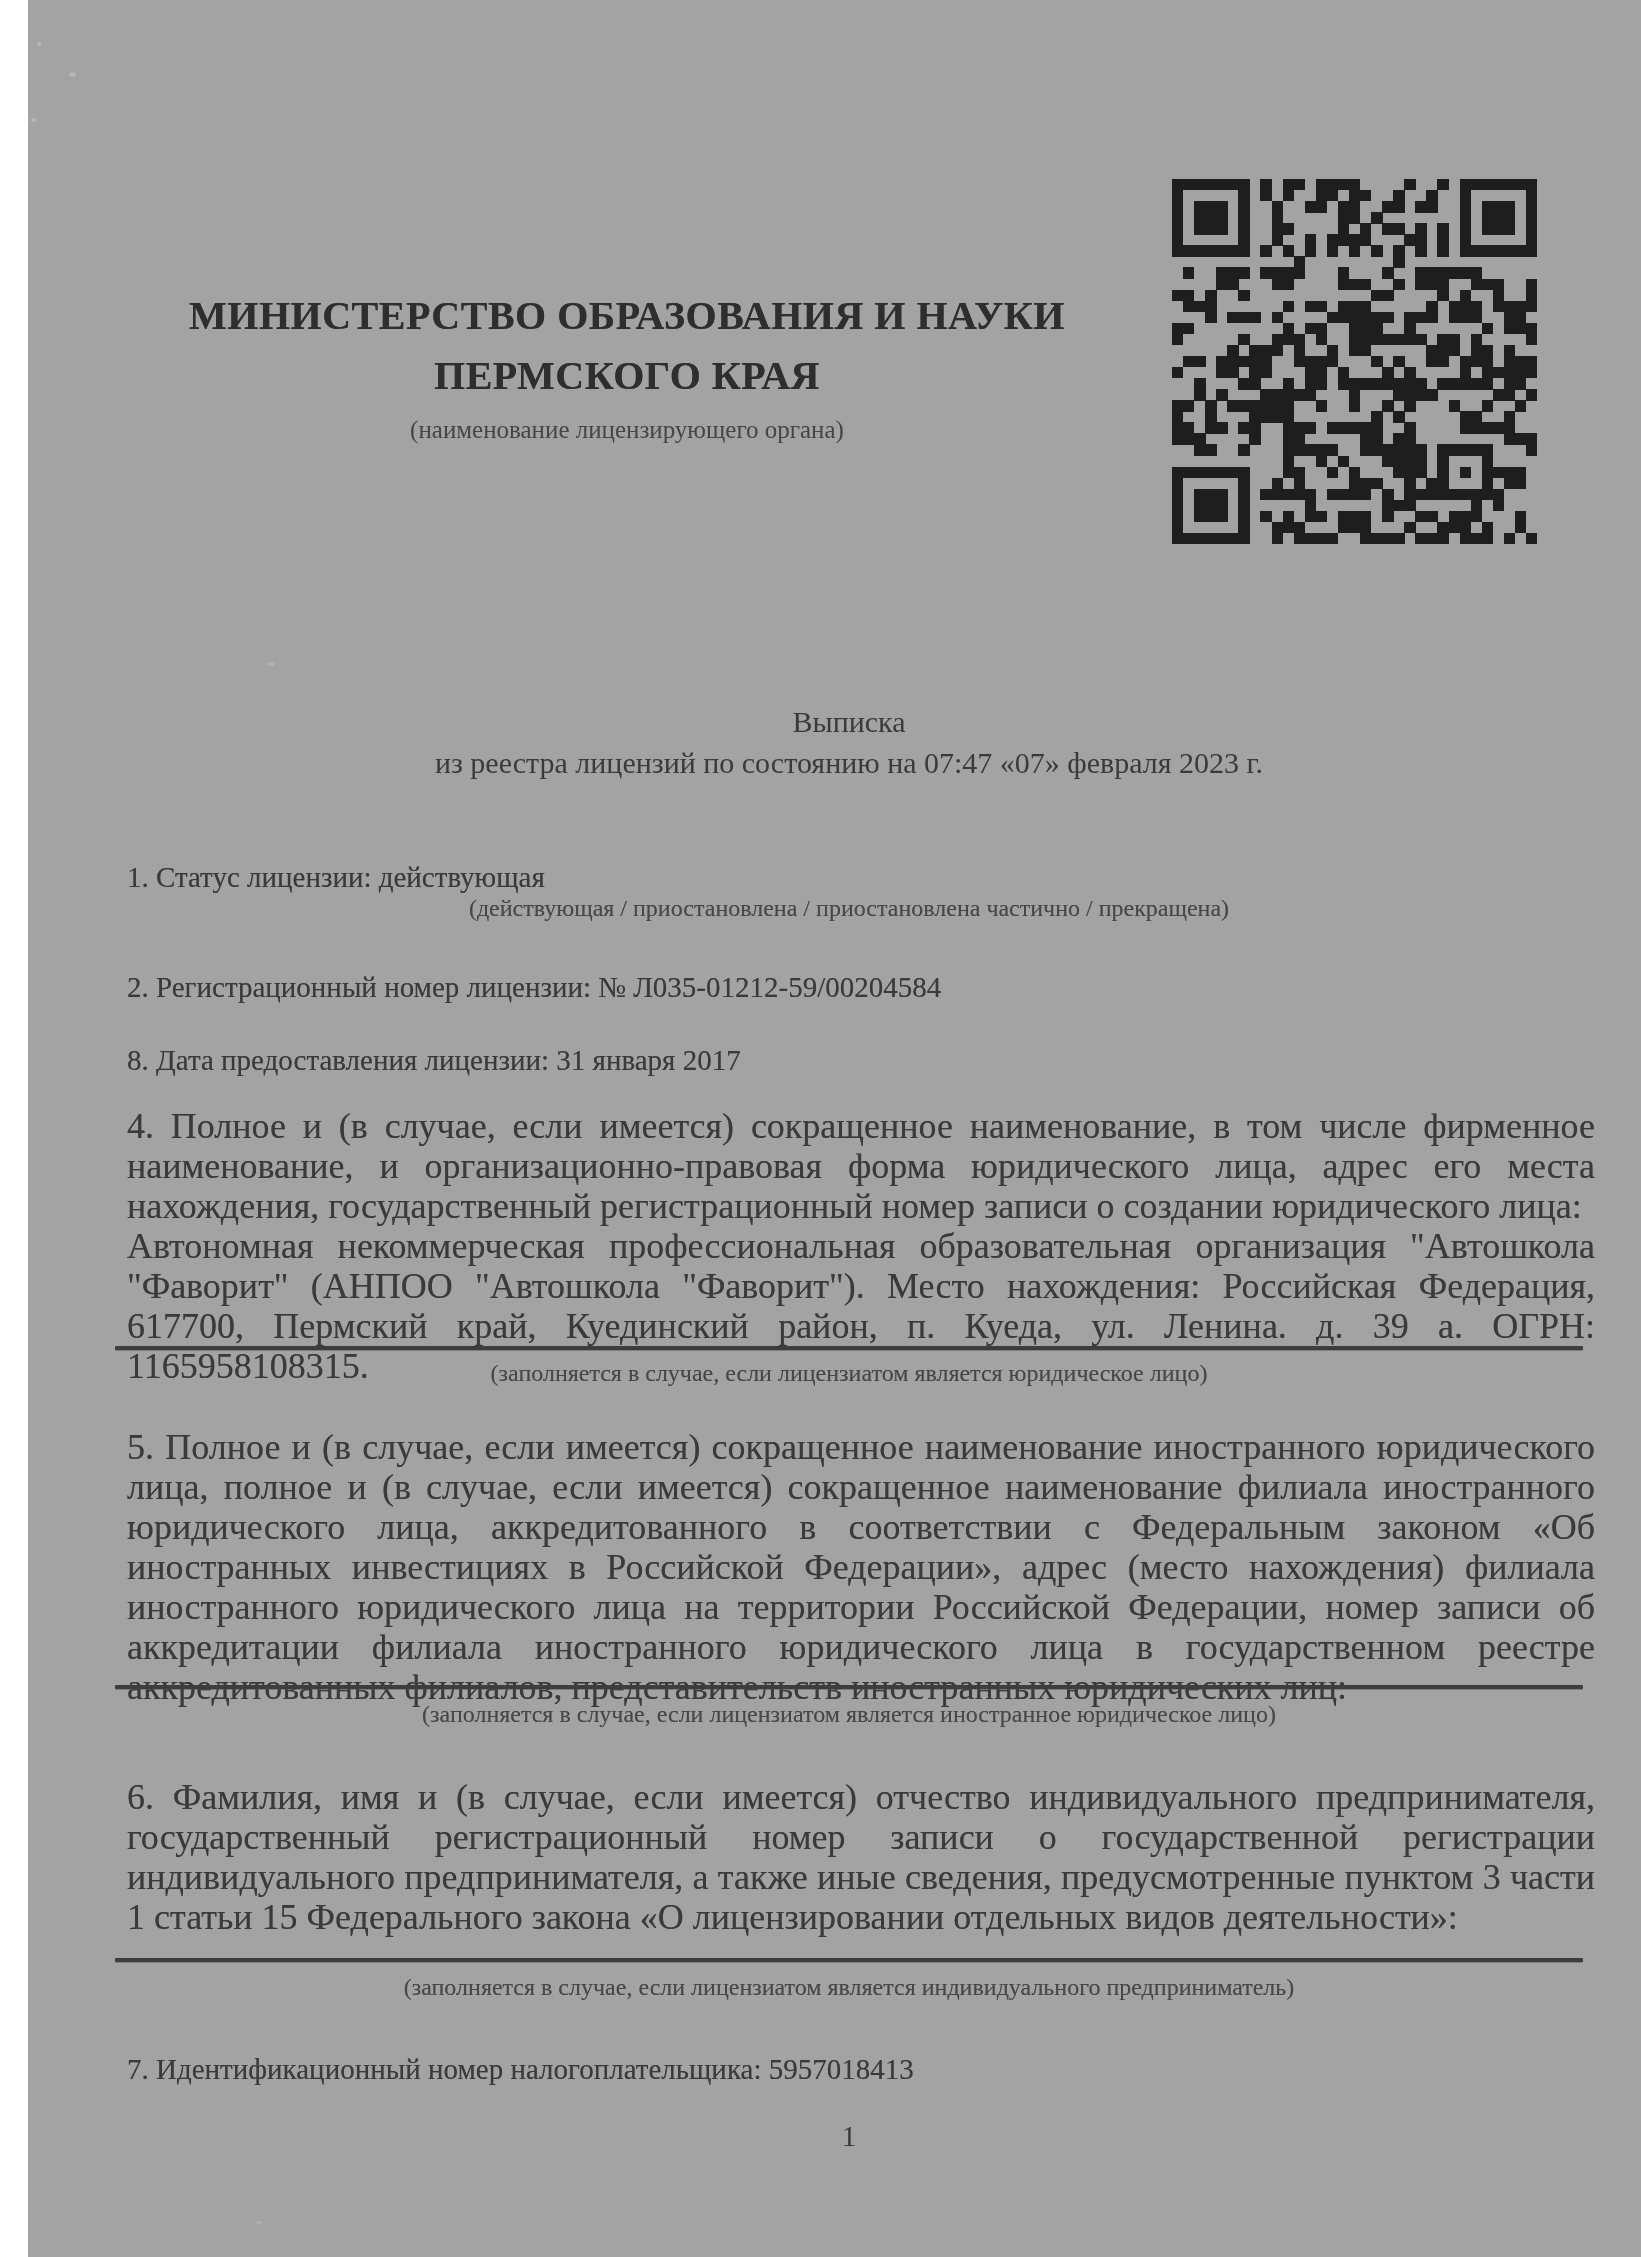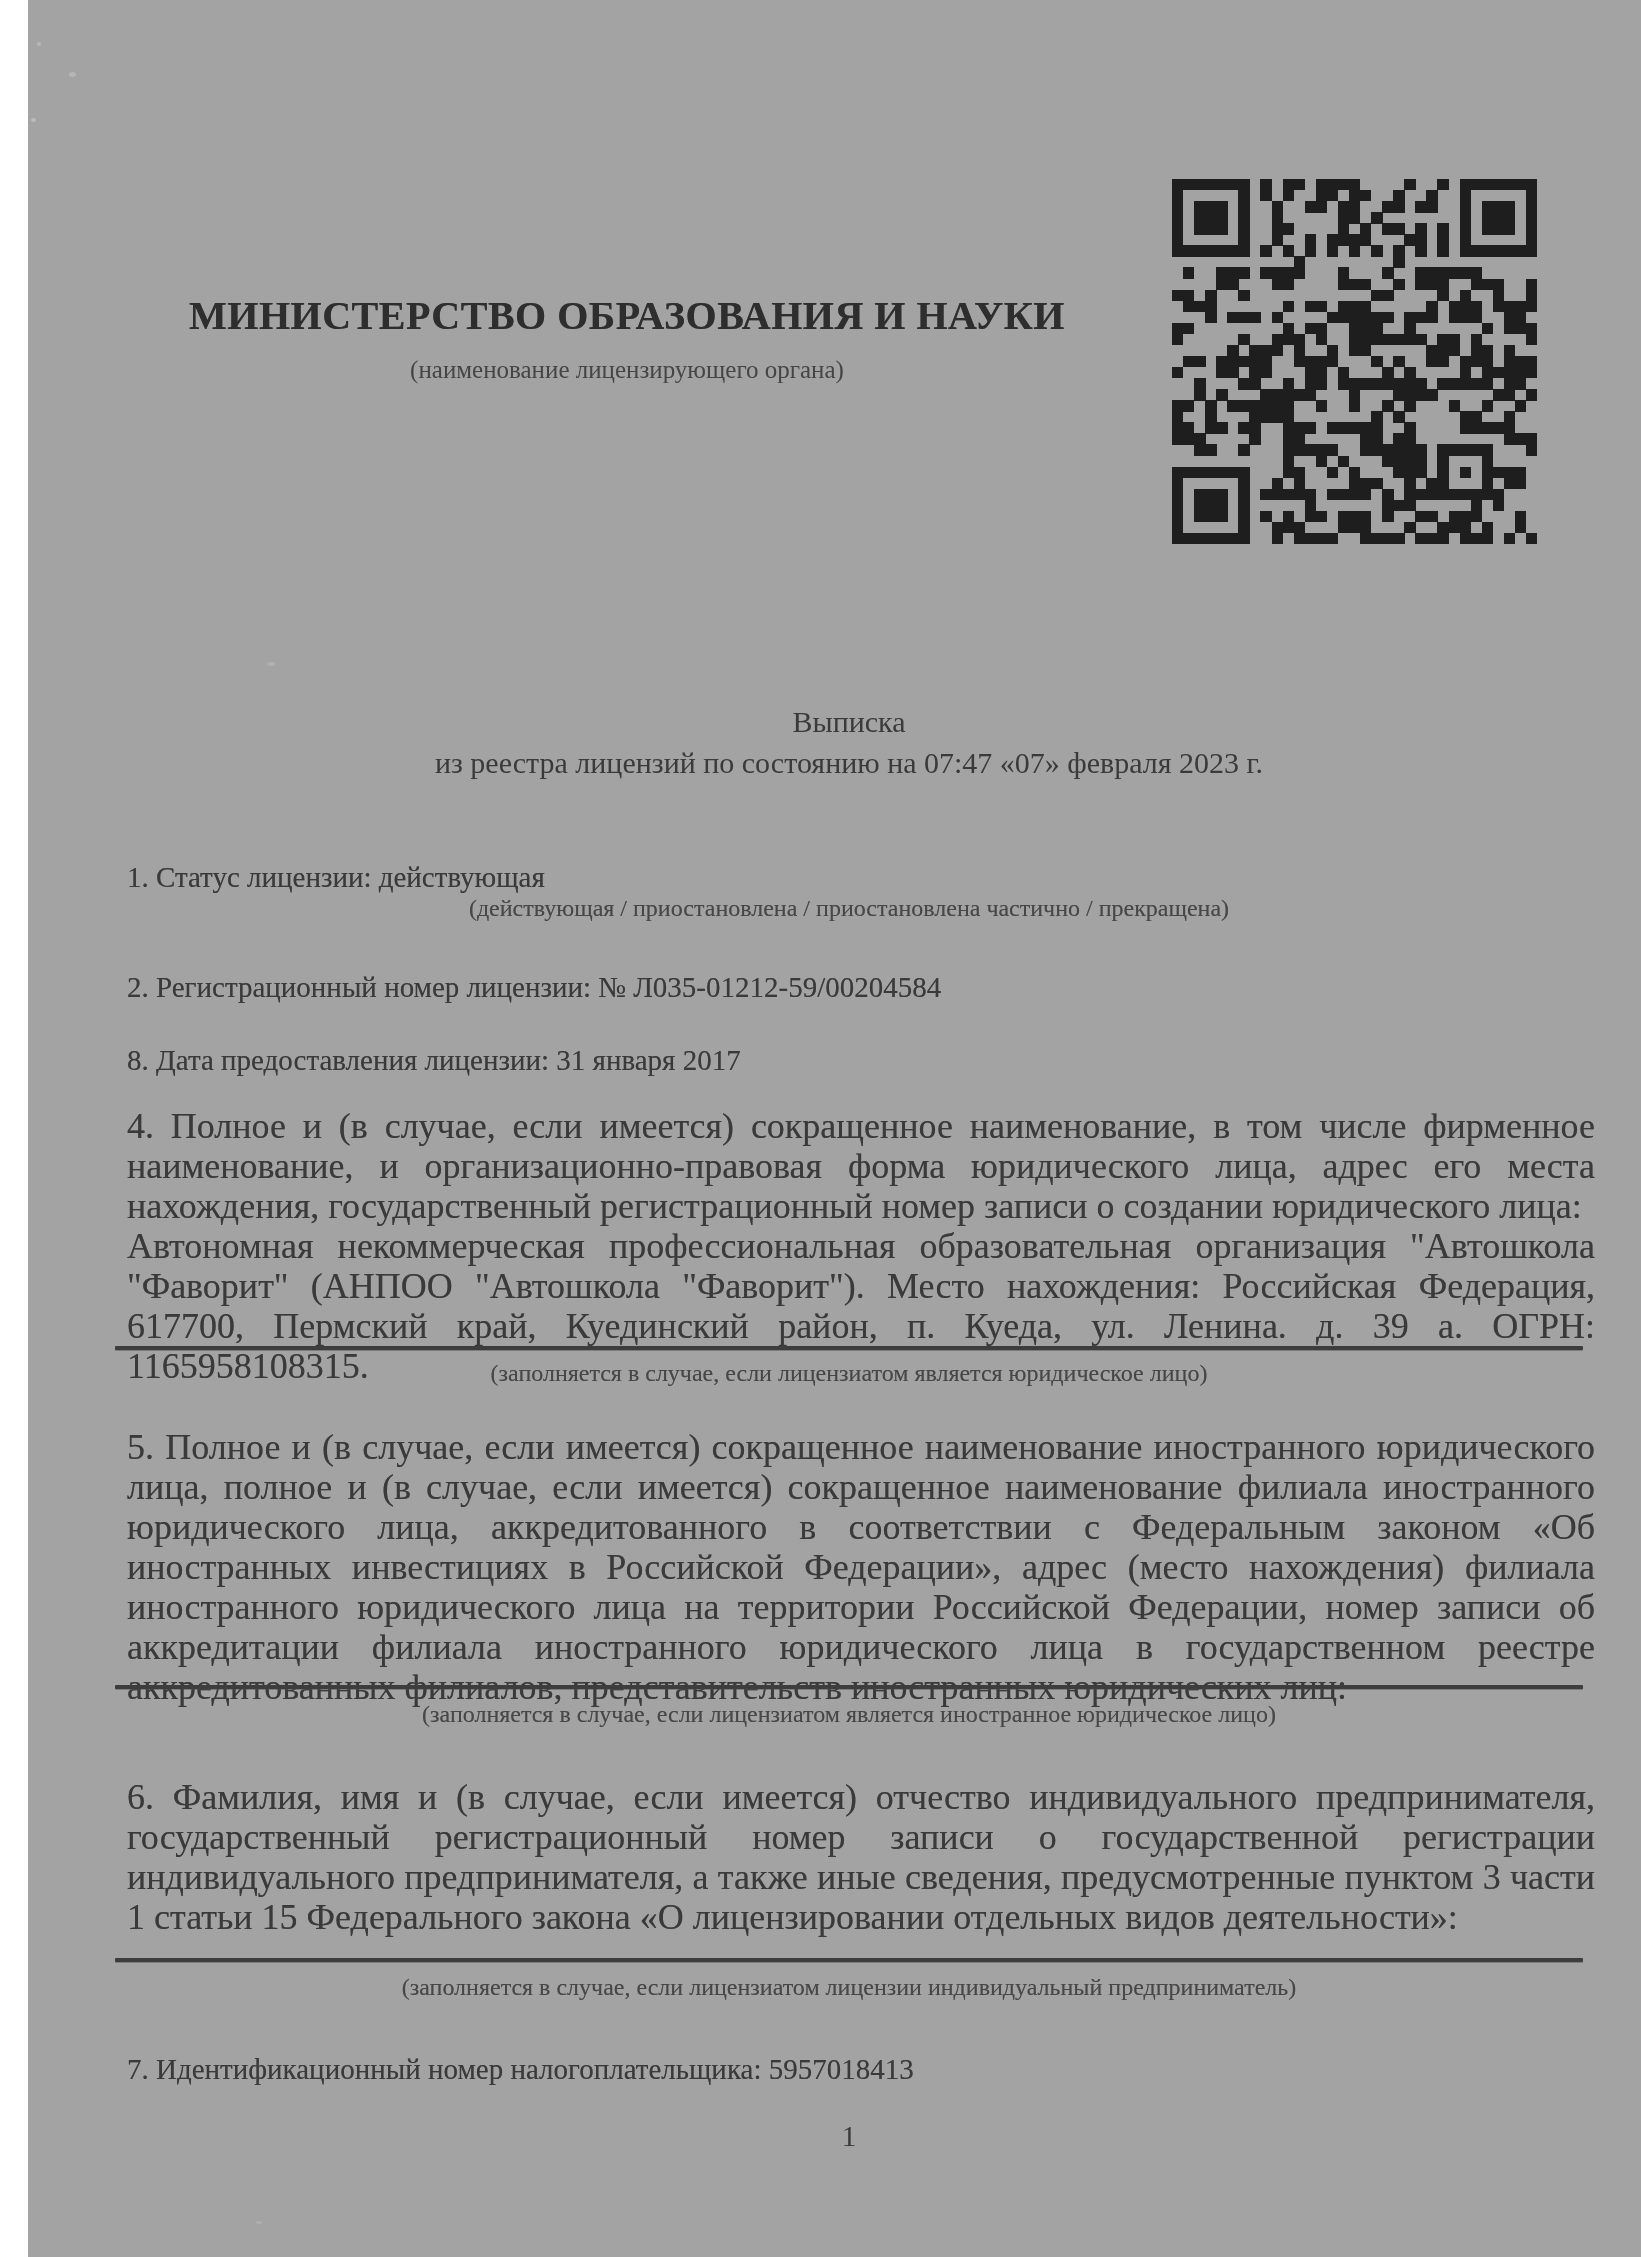--- a/index.html
+++ b/index.html
@@ -36,20 +36,21 @@
 <div class="page">
 
   <div class="speck" style="left:8.7px;top:42px;width:4.8px;height:3.9px;opacity:.55"></div>
   <div class="speck" style="left:41px;top:72px;width:6.8px;height:4.8px;opacity:.5"></div>
   <div class="speck" style="left:2.9px;top:118px;width:4.8px;height:3.9px;opacity:.6"></div>
   <div class="speck" style="left:239px;top:662px;width:7.7px;height:3.9px;opacity:.4"></div>
   <div class="speck" style="left:228px;top:2221px;width:5.8px;height:2.9px;opacity:.35"></div>
 
   <div class="abs header-text">
     <div class="ministry">МИНИСТЕРСТВО ОБРАЗОВАНИЯ И НАУКИ</div>
+    <div class="ministry">ПЕРМСКОГО КРАЯ</div>
     <div class="header-caption">(наименование лицензирующего органа)</div>
   </div>
 
   <div class="abs qr"><svg width="365" height="365" viewBox="0 0 378 378" shape-rendering="crispEdges" fill="#1e1e1e">
         <rect x="0.0" y="0.0" width="11.8" height="11.8"></rect>
         <rect x="11.5" y="0.0" width="11.8" height="11.8"></rect>
         <rect x="22.9" y="0.0" width="11.8" height="11.8"></rect>
         <rect x="34.4" y="0.0" width="11.8" height="11.8"></rect>
         <rect x="45.8" y="0.0" width="11.8" height="11.8"></rect>
         <rect x="57.3" y="0.0" width="11.8" height="11.8"></rect>
@@ -603,20 +604,20 @@
   <div class="abs item" style="top:1427px;">
     <p>5. Полное и (в случае, если имеется) сокращенное наименование иностранного юридического лица, полное и (в случае, если имеется) сокращенное наименование филиала иностранного юридического лица, аккредитованного в соответствии с Федеральным законом «Об иностранных инвестициях в Российской Федерации», адрес (место нахождения) филиала иностранного юридического лица на территории Российской Федерации, номер записи об аккредитации филиала иностранного юридического лица в государственном реестре аккредитованных филиалов, представительств иностранных юридических лиц:</p>
   </div>
   <div class="abs rule" style="top:1685px;"></div>
   <div class="abs cap" style="top:1699px;">(заполняется в случае, если лицензиатом является иностранное юридическое лицо)</div>
 
   <div class="abs item" style="top:1777px;">
     <p>6. Фамилия, имя и (в случае, если имеется) отчество индивидуального предпринимателя, государственный регистрационный номер записи о государственной регистрации индивидуального предпринимателя, а также иные сведения, предусмотренные пунктом 3 части 1 статьи 15 Федерального закона «О лицензировании отдельных видов деятельности»:</p>
   </div>
   <div class="abs rule" style="top:1958px;"></div>
-  <div class="abs cap" style="top:1972px;">(заполняется в случае, если лицензиатом лицензии индивидуальный предприниматель)</div>
+  <div class="abs cap" style="top:1972px;">(заполняется в случае, если лицензиатом является индивидуального предприниматель)</div>
 
   <div class="abs item" style="top:2049px;">7. Идентификационный номер налогоплательщика: 5957018413</div>
 
   <div class="abs page-number">1</div>
 
 </div>
 
 
 </body></html>

